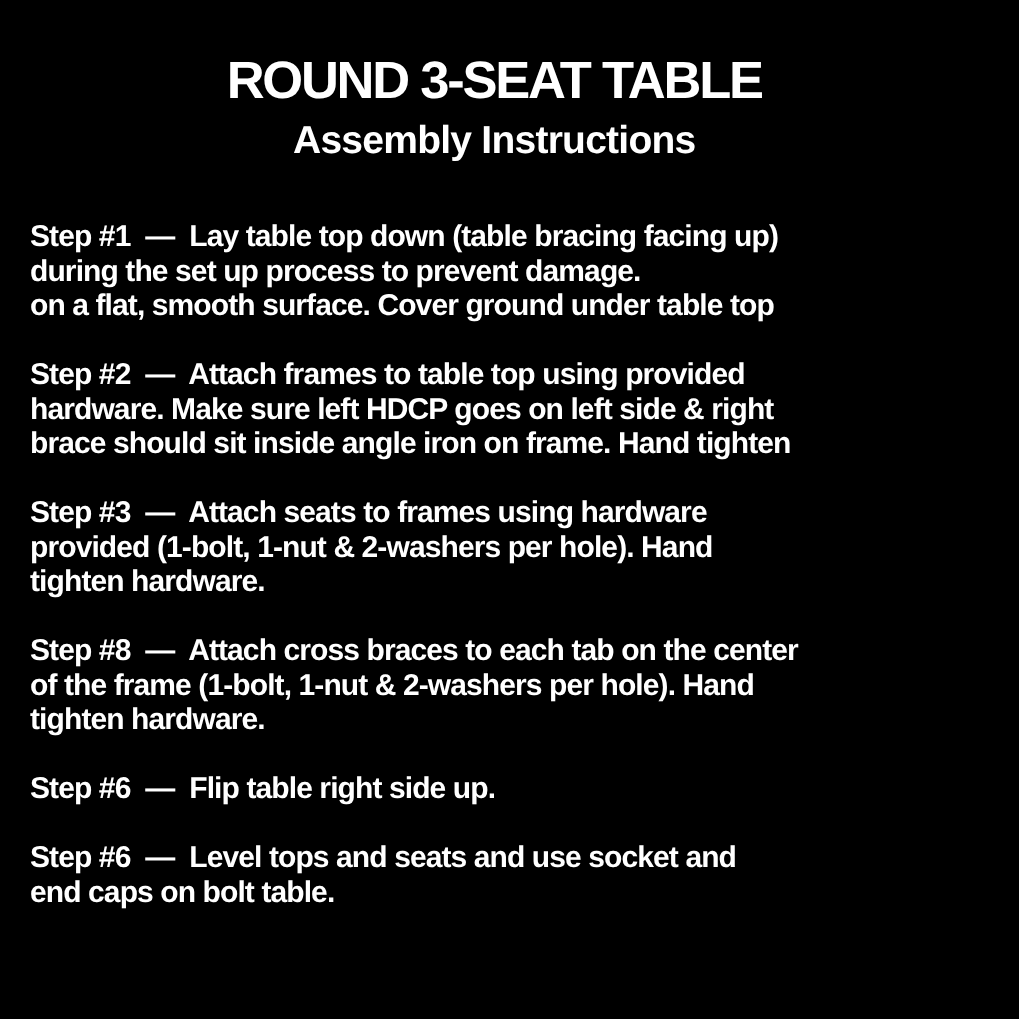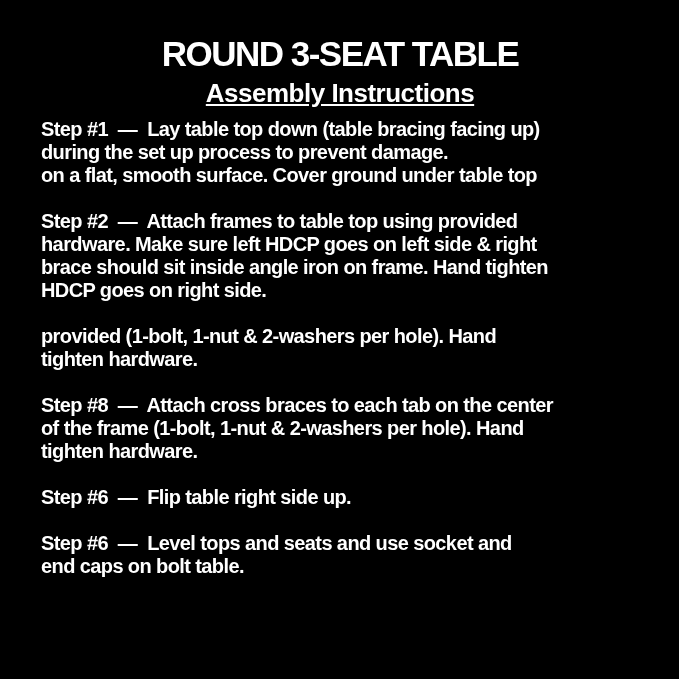--- a/index.html
+++ b/index.html
@@ -9,41 +9,40 @@
   }
   .page {
     position: relative;
     width: 679px;
     height: 679px;
     background: #000000;
     color: #ffffff;
     font-family: "Liberation Sans", sans-serif;
     font-weight: bold;
     box-sizing: border-box;
-    padding: 34px 30px 0 41px;
+    padding: 34px 30px 0 20px;
     overflow: hidden;
   }
   .title {
     text-align: center;
     font-size: 35px;
     letter-spacing: -1.5px;
     line-height: 40px;
     margin-right: 10px; 
   }
   .subtitle {
     text-align: center;
     font-size: 26px;
     letter-spacing: -0.5px;
     line-height: 30px;
     margin-top: 4px;
     margin-right: 10px;
-    text-decoration: underline;
   }
   .steps {
-    margin-top: 10px;
+    margin-top: 39px;
     font-size: 20px;
     letter-spacing: -0.6px;
     line-height: 23px;
   }
   .step {
     margin: 0 0 23px 0;
   }
   .line {
     white-space: pre;
   }
@@ -59,24 +58,24 @@
     <div class="step">
       <div class="line">Step #1  —  Lay table top down (table bracing facing up)</div>
       <div class="line">during the set up process to prevent damage.</div>
       <div class="line">on a flat, smooth surface. Cover ground under table top</div>
     </div>
 
     <div class="step">
       <div class="line">Step #2  —  Attach frames to table top using provided</div>
       <div class="line">hardware. Make sure left HDCP goes on left side &amp; right</div>
       <div class="line">brace should sit inside angle iron on frame. Hand tighten</div>
-      <div class="line">HDCP goes on right side.</div>
     </div>
 
     <div class="step">
+      <div class="line">Step #3  —  Attach seats to frames using hardware</div>
       <div class="line">provided (1-bolt, 1-nut &amp; 2-washers per hole). Hand</div>
       <div class="line">tighten hardware.</div>
     </div>
 
     <div class="step">
       <div class="line">Step #8  —  Attach cross braces to each tab on the center</div>
       <div class="line">of the frame (1-bolt, 1-nut &amp; 2-washers per hole). Hand</div>
       <div class="line">tighten hardware.</div>
     </div>
 

